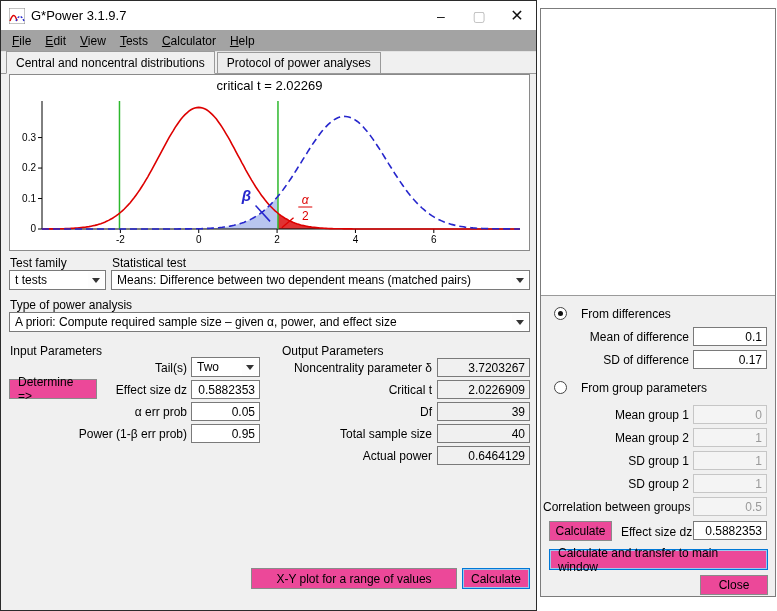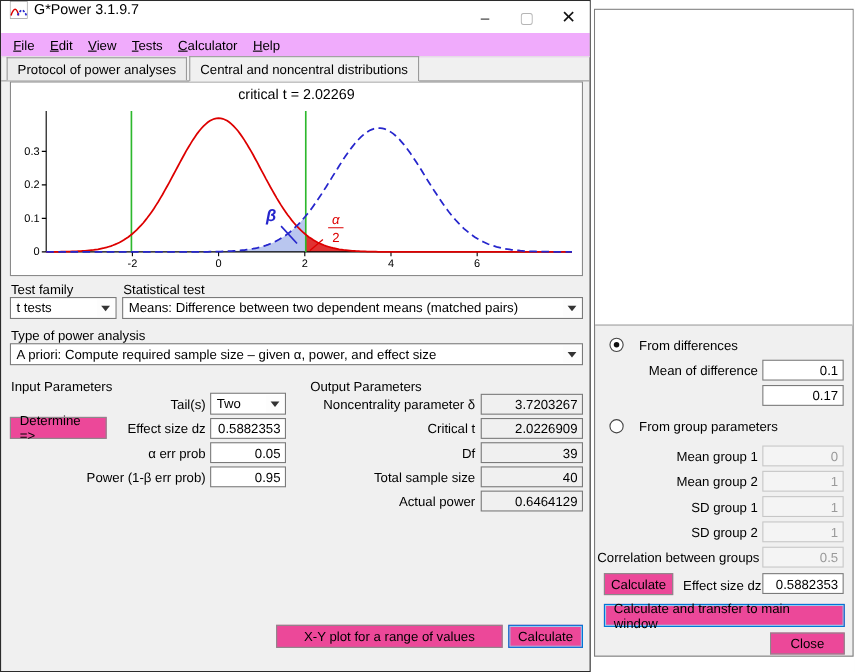--- a/index.html
+++ b/index.html
@@ -4,31 +4,31 @@
 <style>
   * { margin:0; padding:0; box-sizing:border-box; }
   html,body { width:777px; height:611px; background:#ffffff;
     font-family:"Liberation Sans", sans-serif; font-size:12px; color:#000; }
   .stage { position:relative; width:777px; height:611px; overflow:hidden; }
 
   
   .main-window { position:absolute; left:0; top:0; width:537px; height:611px;
     border:1px solid #2b2b2b; background:#f0f0f0; }
   .titlebar { position:absolute; left:0; top:0; right:0; height:29px; background:#ffffff;
-    display:flex; padding-left:8px; }
+    display:flex; align-items:center; padding-left:8px; }
   .app-icon { width:16px; height:16px; margin-right:6px; flex:0 0 auto; }
   .title-text { font-size:13px; }
   .win-btns { position:absolute; right:0; top:0; height:29px; display:flex; }
   .win-btn { width:38px; height:29px; display:flex; align-items:center; justify-content:center;
     font-size:14px; cursor:default; }
   .win-btn.min { color:#222; }
   .win-btn.max { color:#b5b5b5; }
   .win-btn.close { color:#111; font-size:16px; }
 
-  .menubar { position:absolute; left:0; top:29px; right:0; height:22px; background:#f0abfc;
+  .menubar { position:absolute; left:0; top:29px; right:0; height:22px; background:#a3a3a3;
     display:flex; align-items:center; padding-left:4px; border-bottom:1px solid #e3e3e3; }
   .menu-item { padding:3px 7px; }
   .menu-item u { text-decoration:underline; }
 
   .tabstrip { position:absolute; left:0; top:52px; right:0; height:21px;
     border-bottom:1px solid #9a9a9a; padding-left:5px; display:flex; align-items:flex-end; }
   .tab { border:1px solid #9a9a9a; border-bottom:none; background:#f0f0f0;
     padding:3px 9px 3px 9px; margin-right:2px; position:relative; }
   .tab.active { padding-top:4px; margin-bottom:-1px; border-bottom:1px solid #f0f0f0; z-index:2; }
   .tab.inactive { background:#ececec; }
@@ -95,22 +95,22 @@
     <div class="menubar">
       <span class="menu-item"><u>F</u>ile</span>
       <span class="menu-item"><u>E</u>dit</span>
       <span class="menu-item"><u>V</u>iew</span>
       <span class="menu-item"><u>T</u>ests</span>
       <span class="menu-item"><u>C</u>alculator</span>
       <span class="menu-item"><u>H</u>elp</span>
     </div>
 
     <div class="tabstrip">
+      <span class="tab active">Central and noncentral distributions</span>
       <span class="tab inactive">Protocol of power analyses</span>
-      <span class="tab active">Central and noncentral distributions</span>
     </div>
 
     <div class="plot-panel">
       <div class="plot-title">critical t = 2.02269</div>
       <svg class="plot-svg" width="514" height="152">
           <path d="M30.0 134.0L32.0 134.0L33.9 134.0L35.9 134.0L37.8 134.0L39.8 134.0L41.8 134.0L43.7 134.0L45.7 134.0L47.6 134.0L49.6 134.0L51.5 134.0L53.5 134.0L55.5 134.0L57.4 134.0L59.4 134.0L61.3 134.0L63.3 134.0L65.3 134.0L67.2 134.0L69.2 134.0L71.1 134.0L73.1 134.0L75.1 134.0L77.0 134.0L79.0 134.0L80.9 134.0L82.9 134.0L84.9 134.0L86.8 134.0L88.8 134.0L90.7 134.0L92.7 134.0L94.6 134.0L96.6 134.0L98.6 134.0L100.5 134.0L102.5 134.0L104.4 134.0L106.4 134.0L108.4 134.0L110.3 134.0L112.3 134.0L114.2 134.0L116.2 134.0L118.2 134.0L120.1 134.0L122.1 134.0L124.0 134.0L126.0 134.0L128.0 134.0L129.9 134.0L131.9 134.0L133.8 134.0L135.8 134.0L137.7 134.0L139.7 134.0L141.7 134.0L143.6 134.0L145.6 134.0L147.5 134.0L149.5 134.0L151.5 134.0L153.4 134.0L155.4 134.0L157.3 134.0L159.3 134.0L161.3 134.0L163.2 134.0L165.2 134.0L167.1 133.9L169.1 133.9L171.0 133.9L173.0 133.9L175.0 133.9L176.9 133.9L178.9 133.8L180.8 133.8L182.8 133.8L184.8 133.7L186.7 133.7L188.7 133.7L190.6 133.6L192.6 133.5L194.6 133.4L196.5 133.4L198.5 133.3L200.4 133.1L202.4 133.0L204.4 132.9L206.3 132.7L208.3 132.5L210.2 132.3L212.2 132.0L214.1 131.7L216.1 131.4L218.1 131.1L220.0 130.7L222.0 130.3L223.9 129.8L225.9 129.3L227.9 128.7L229.8 128.1L231.8 127.4L233.7 126.6L235.7 125.8L237.7 124.9L239.6 123.9L241.6 122.8L243.5 121.6L245.5 120.4L247.5 119.1L249.4 117.6L251.4 116.1L253.3 114.4L255.3 112.7L257.2 110.8L259.2 108.9L261.2 106.8L263.1 104.6L265.1 102.3L266.0 134.0L30.0 134.0Z" fill="#b9c6ef" stroke="none"></path>
           <path d="M266.0 118.3L267.9 119.8L269.9 121.2L271.8 122.5L273.8 123.7L275.8 124.8L277.7 125.8L279.7 126.7L281.6 127.5L283.6 128.3L285.6 129.0L287.5 129.6L289.5 130.1L291.4 130.6L293.4 131.0L295.4 131.4L297.3 131.7L299.3 132.0L301.2 132.3L303.2 132.5L305.2 132.7L307.1 132.9L309.1 133.1L311.0 133.2L313.0 133.3L314.9 133.4L316.9 133.5L318.9 133.6L320.8 133.7L322.8 133.7L324.7 133.8L326.7 133.8L328.7 133.8L330.6 133.9L332.6 133.9L334.5 133.9L336.5 133.9L338.5 133.9L340.4 133.9L342.4 134.0L344.3 134.0L346.3 134.0L348.2 134.0L350.2 134.0L352.2 134.0L354.1 134.0L356.1 134.0L358.0 134.0L360.0 134.0L362.0 134.0L363.9 134.0L365.9 134.0L367.8 134.0L369.8 134.0L371.8 134.0L373.7 134.0L375.7 134.0L377.6 134.0L379.6 134.0L381.6 134.0L383.5 134.0L385.5 134.0L387.4 134.0L389.4 134.0L391.3 134.0L393.3 134.0L395.3 134.0L397.2 134.0L399.2 134.0L401.1 134.0L403.1 134.0L405.1 134.0L407.0 134.0L409.0 134.0L410.9 134.0L412.9 134.0L414.9 134.0L416.8 134.0L418.8 134.0L420.7 134.0L422.7 134.0L424.7 134.0L426.6 134.0L428.6 134.0L430.5 134.0L432.5 134.0L434.4 134.0L436.4 134.0L438.4 134.0L440.3 134.0L442.3 134.0L444.2 134.0L446.2 134.0L448.2 134.0L450.1 134.0L452.1 134.0L454.0 134.0L456.0 134.0L458.0 134.0L459.9 134.0L461.9 134.0L463.8 134.0L465.8 134.0L467.7 134.0L469.7 134.0L471.7 134.0L473.6 134.0L475.6 134.0L477.5 134.0L479.5 134.0L481.5 134.0L483.4 134.0L485.4 134.0L487.3 134.0L489.3 134.0L491.3 134.0L493.2 134.0L495.2 134.0L497.1 134.0L499.1 134.0L501.1 134.0L503.0 134.0L505.0 134.0L506.9 134.0L508.0 134.0L266.0 134.0Z" fill="#e03232" stroke="none"></path>
           <line x1="30" y1="134" x2="508" y2="134" stroke="#000"></line>
           <line x1="30" y1="134" x2="30" y2="6" stroke="#000"></line>
           <line x1="108.36065573770492" y1="134" x2="108.36065573770492" y2="138" stroke="#000"></line>
@@ -210,20 +210,21 @@
 
   <div class="side-panel">
     <div class="side-white"></div>
 
     <span class="radio on" style="left:13px; top:298px;"></span>
     <div class="lbl" style="left:40px; top:298px;">From differences</div>
 
     <div class="lbl r" style="left:8px; top:321px; width:140px;">Mean of difference</div>
     <input class="field" style="left: 152px; top: 318px; width: 74px;" value="0.1">
 
+    <div class="lbl r" style="left:8px; top:344px; width:140px;">SD of difference</div>
     <input class="field" style="left: 152px; top: 341px; width: 74px;" value="0.17">
 
     <span class="radio" style="left:13px; top:372px;"></span>
     <div class="lbl" style="left:40px; top:372px;">From group parameters</div>
 
     <div class="lbl r" style="left:8px; top:399px; width:140px;">Mean group 1</div>
     <input class="field disabled" style="left: 152px; top: 396px; width: 74px;" disabled="" value="0">
 
     <div class="lbl r" style="left:8px; top:422px; width:140px;">Mean group 2</div>
     <input class="field disabled" style="left: 152px; top: 419px; width: 74px;" disabled="" value="1">

